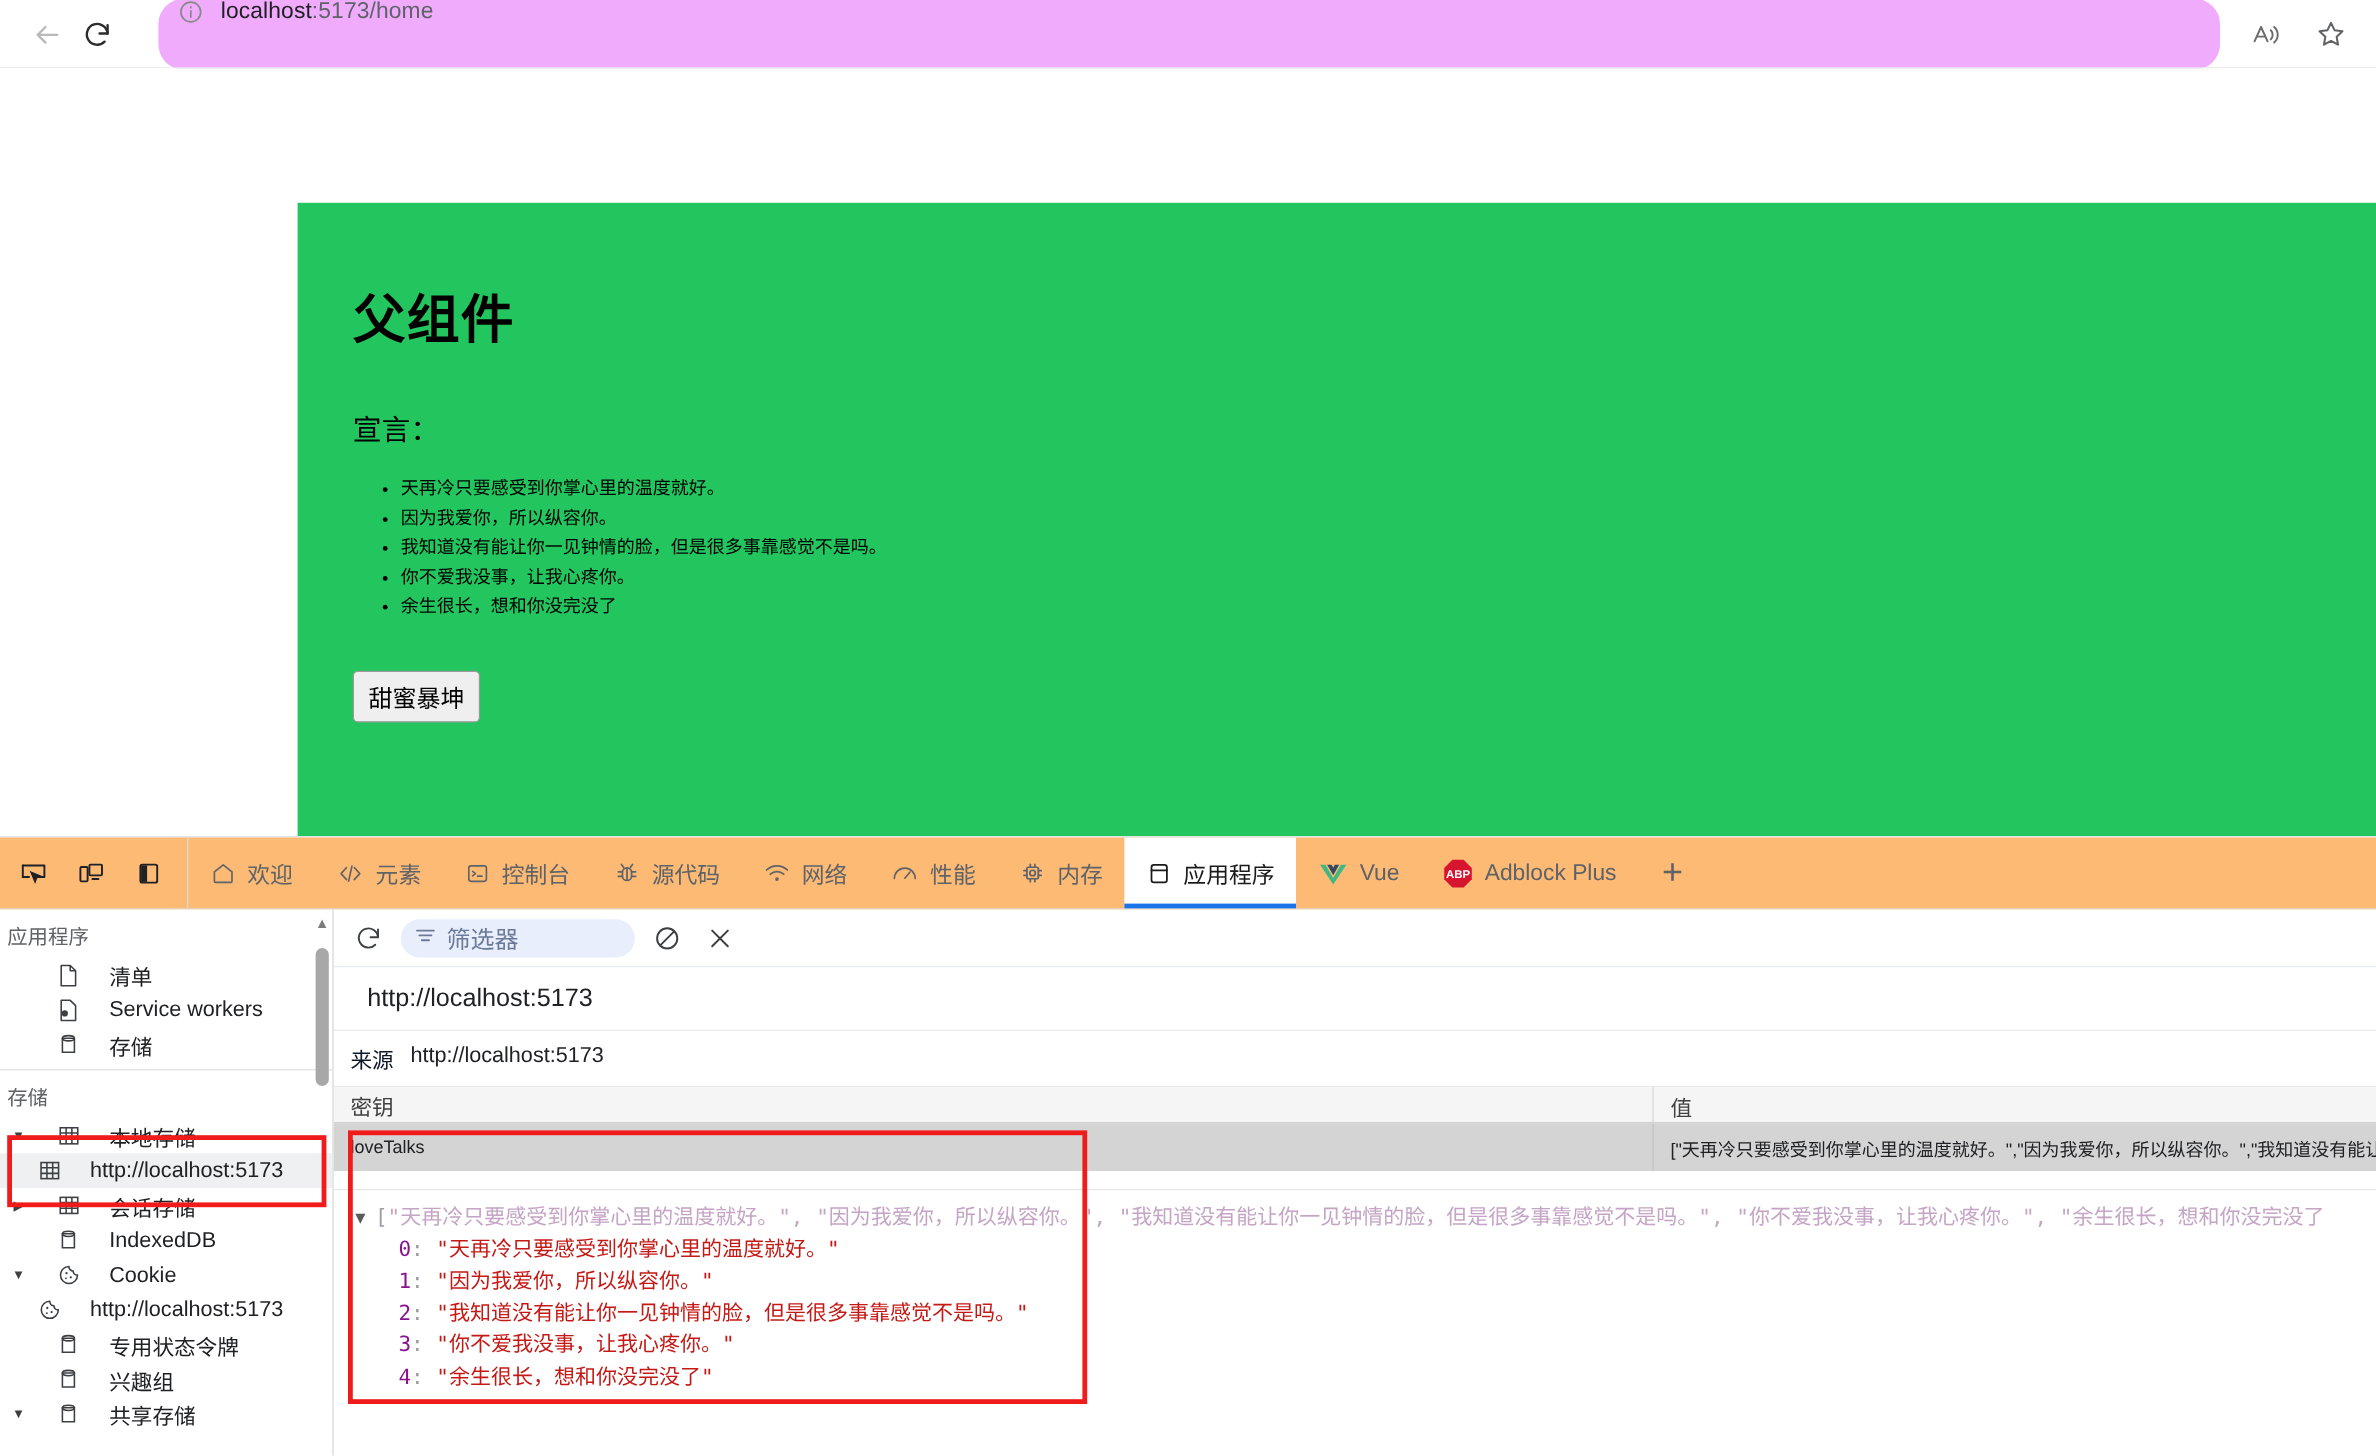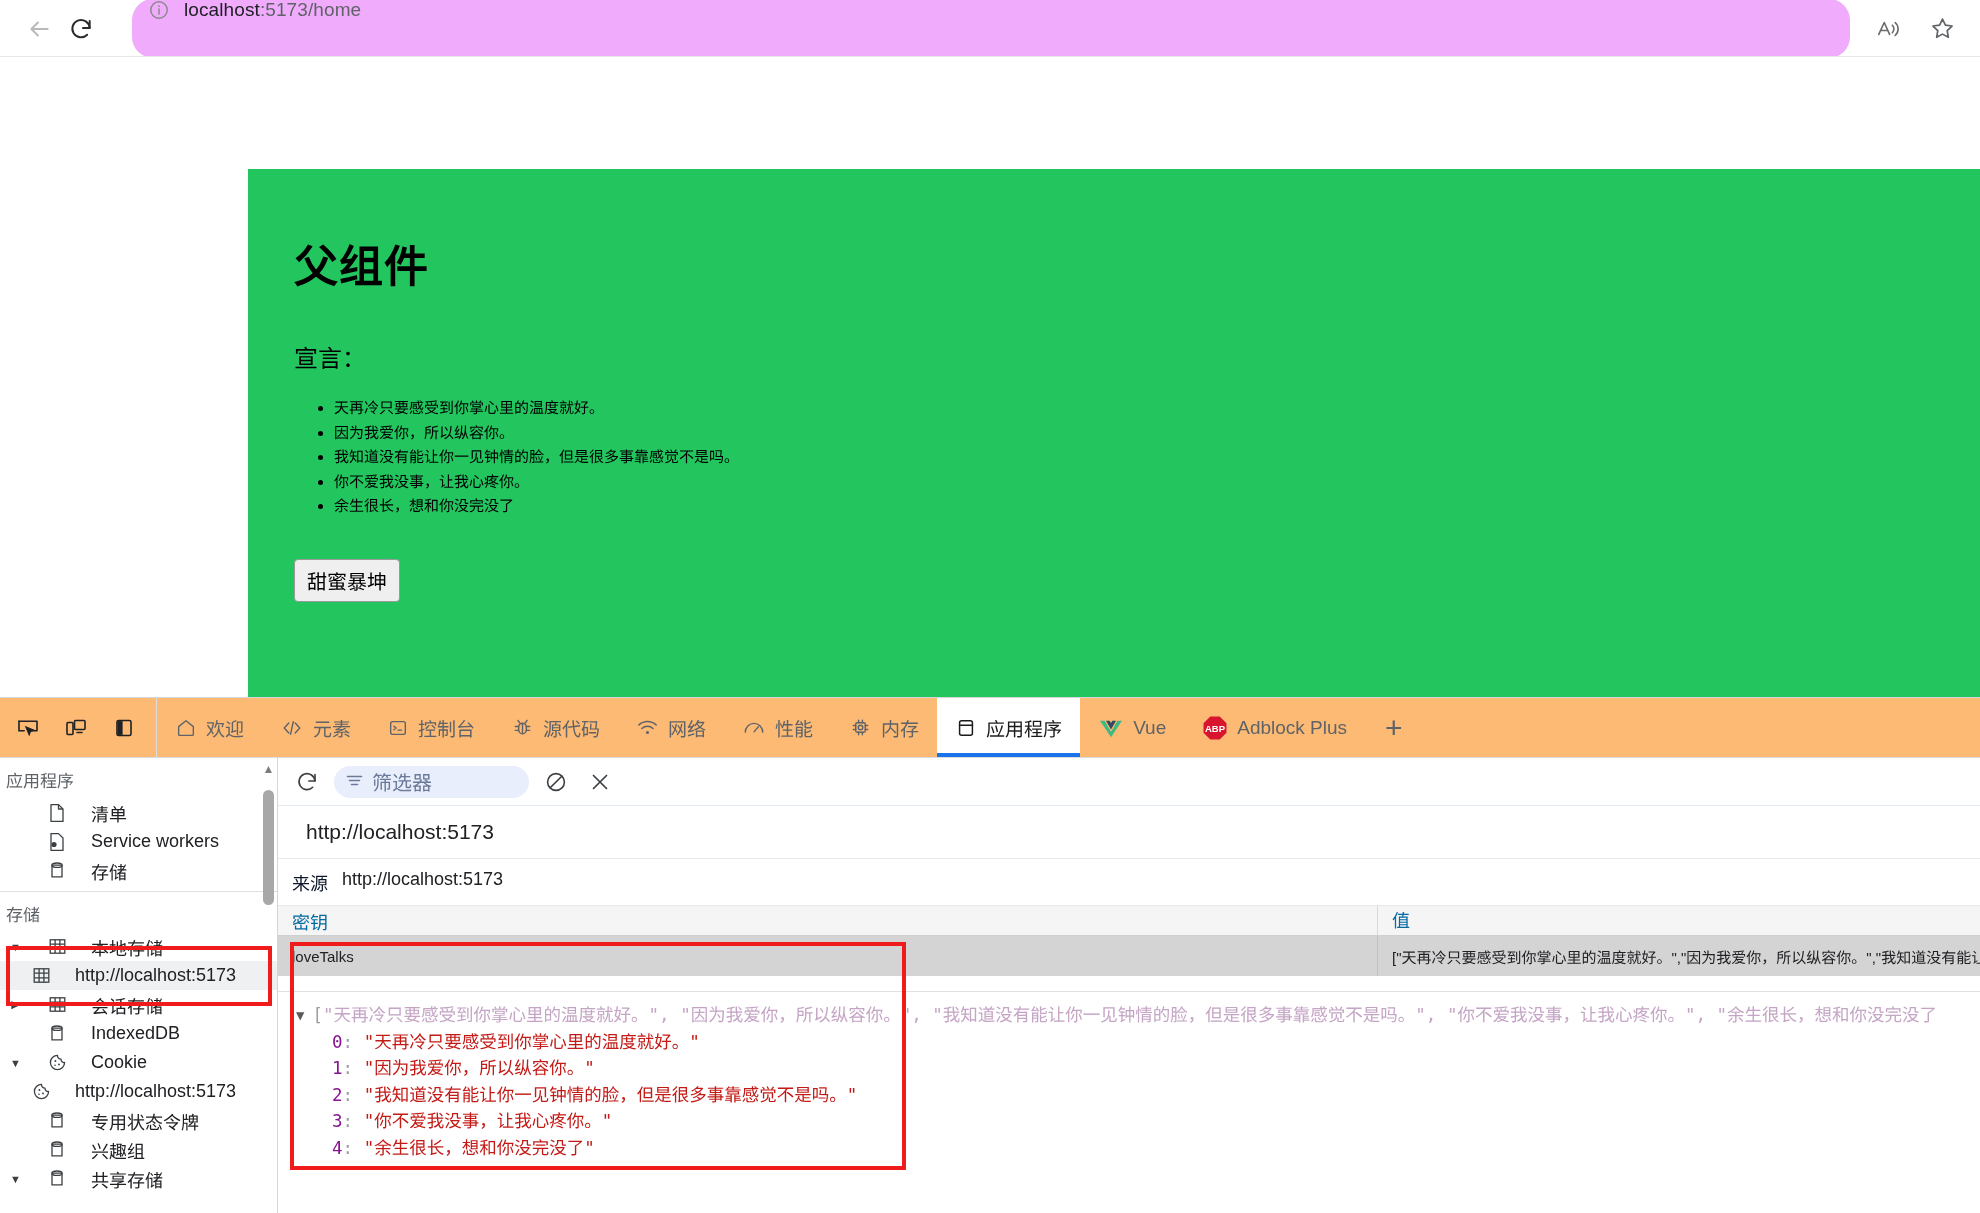--- a/index.html
+++ b/index.html
@@ -276,22 +276,22 @@
   }
   .origin-row .lbl { color: #0f172a; }
 
   .kv-table { flex: 0 0 auto; }
   .kv-head {
     display: flex;
     height: 30px;
     background: #f5f5f5;
     border-bottom: 1px solid #d0d0d0;
     font-size: 18px;
-    color: #0369a1;
-    align-items: flex-start;
+    color: #404040;
+    align-items: flex-end;
   }
   .kv-col-key { flex: 0 0 1100px; padding-left: 14px; border-right: 1px solid #d8d8d8; height: 100%; display: flex; align-items: center;}
   .kv-col-val { flex: 1 1 auto; padding-left: 14px; }
   .kv-row {
     display: flex;
     height: 40px;
     align-items: center;
     background: #d4d4d4;
     font-size: 15px;
     color: #202124;

